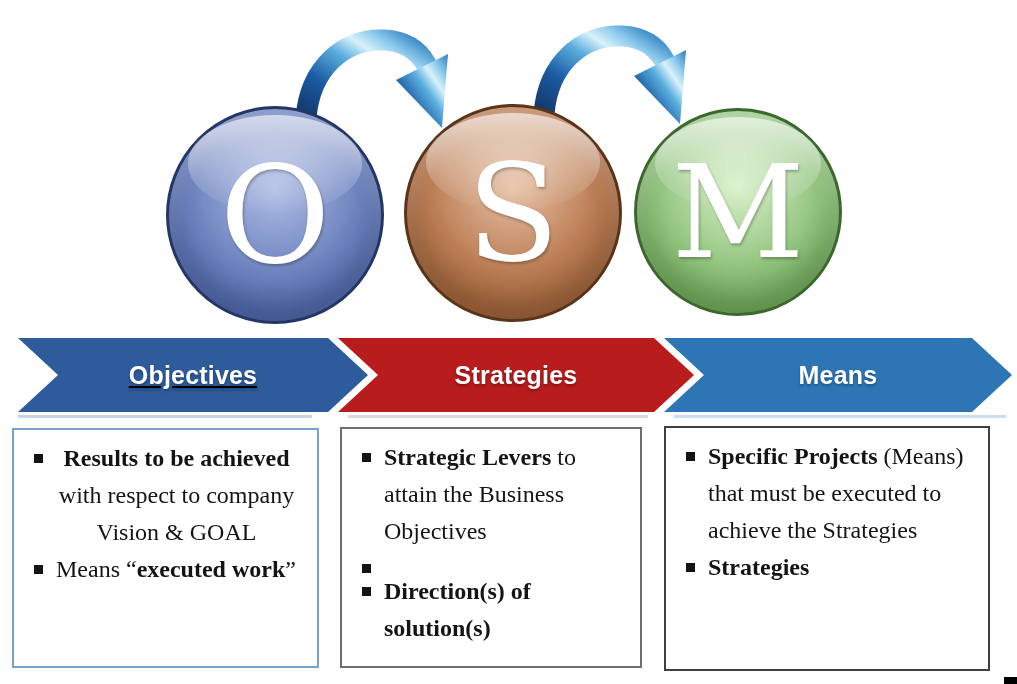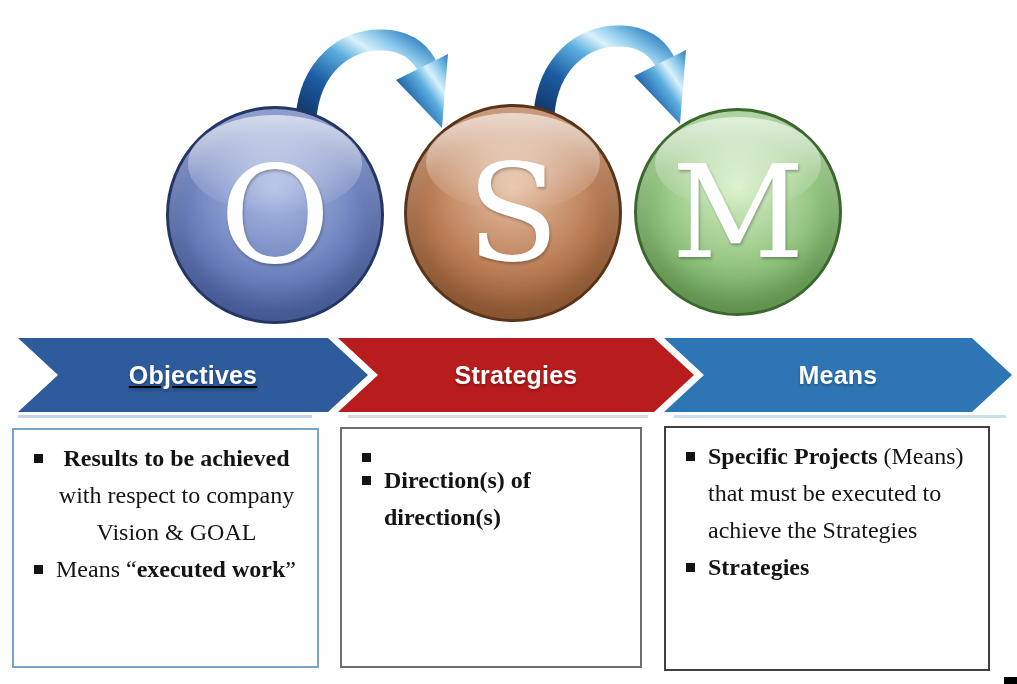--- a/index.html
+++ b/index.html
@@ -151,24 +151,28 @@
         <div class="bullet-row">
           <span class="marker"></span>
           <span class="bullet-text"><span>Means “</span><b>executed work</b><span>”</span></span>
         </div>
       </div>
   </div>
   <div class="box box-2">
     <div class="bullets">
         <div class="bullet-row">
           <span class="marker"></span>
+          <span class="bullet-text"><b>Strategic Levers</b><span> to attain the Business Objectives</span></span>
         </div>
         <div class="bullet-row">
           <span class="marker"></span>
-          <span class="bullet-text"><b>Direction(s) of direction(s)</b></span>
+        </div>
+        <div class="bullet-row">
+          <span class="marker"></span>
+          <span class="bullet-text"><b>Direction(s) of solution(s)</b></span>
         </div>
       </div>
   </div>
   <div class="box box-3">
     <div class="bullets">
         <div class="bullet-row">
           <span class="marker"></span>
           <span class="bullet-text"><b>Specific Projects</b><span> (Means) that must be executed to achieve the Strategies</span></span>
         </div>
         <div class="bullet-row">

